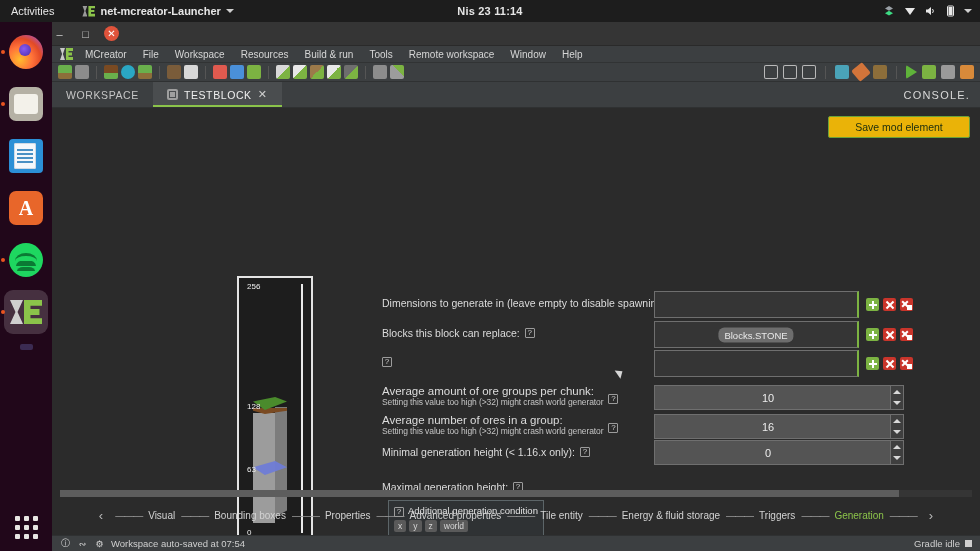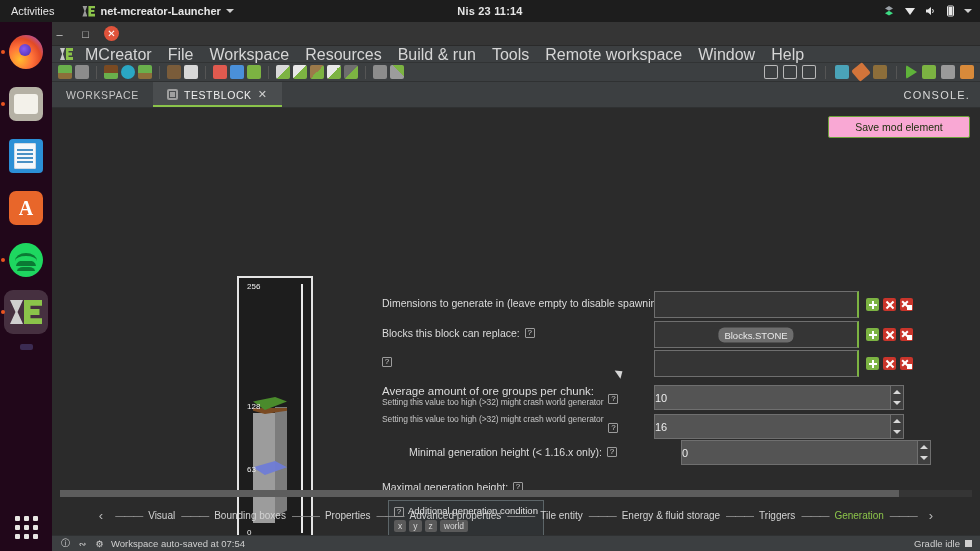--- a/index.html
+++ b/index.html
@@ -75,21 +75,21 @@
          display:flex; flex-direction:column; }
   .titlebar { height:24px; background:#353535; display:flex; align-items:center; position:relative;
               border-bottom:1px solid #2a2a2a; }
   .titlebar .t { flex:1; text-align:center; font-size:11px; font-weight:700; color:#e8e8e8; padding-left:60px; }
   .winbtns { display:flex; align-items:center; gap:11px; padding-right:10px; }
   .wb { width:15px;height:15px; position:relative; display:block; color:#cfcfcf; font-size:11px;
         display:flex;align-items:center;justify-content:center; }
   .wb-close { background:#e0533b; border-radius:50%; color:#fff; font-size:10px; }
 
   .menubar { height:17px; background:#3c3f41; display:flex; align-items:center; gap:0px;
-             padding-left:6px; font-size:16px; color:#d6d6d6; border-bottom:1px solid #313334; }
+             padding-left:6px; font-size:10px; color:#d6d6d6; border-bottom:1px solid #313334; }
   .menubar .mi { padding:0 8px; line-height:17px; }
   .mlogo { width:13px;height:12px;position:relative;margin:0 4px 0 2px; }
   .mlogo:before{content:"";position:absolute;left:0;top:0;width:5px;height:12px;background:#c9c9c9;
      clip-path:polygon(0 0,100% 0,58% 50%,100% 100%,0 100%,42% 50%);}
   .mlogo:after{content:"";position:absolute;left:6px;top:0;width:7px;height:12px;background:#8bc34a;
      clip-path:polygon(0 0,100% 0,100% 24%,36% 24%,36% 38%,86% 38%,86% 62%,36% 62%,36% 76%,100% 76%,100% 100%,0 100%);}
 
   .toolbar { height:19px; background:#3c3f41; display:flex; align-items:center;
              padding:0 6px; border-bottom:1px solid #2f3132; }
   .tb-left { display:flex; align-items:center; gap:3px; }
@@ -107,21 +107,21 @@
   .tab .cube:after{content:"";position:absolute;inset:2px;border:1px solid #4a4d4f;}
   .tab .x { font-size:11px; color:#cfcfcf; }
   .console-lbl { margin-left:auto; display:flex; align-items:center; padding:0 10px; font-size:11px;
                  letter-spacing:1.2px; color:#d9d9d9; }
 
   .content { flex:1; background:#2b2b2b; position:relative; overflow:hidden; }
 
   .savebar { position:absolute; right:10px; top:8px; display:flex; gap:6px; }
   .btn { font-size:10.5px; padding:4px 0; width:142px; text-align:center; border:1px solid #555;
          background:#3b3e40; color:#d8d8d8; border-radius:2px; }
-  .btn.primary { background:#f9a8d4; border-color:#6ba23a; color:#20300f; }
+  .btn.primary { background:#eab308; border-color:#6ba23a; color:#20300f; }
 
   
   .preview { position:absolute; left:185px; top:168px; width:76px; height:265px;
              border:2px solid #e4e4e4; background:#1d1d1d; }
   .pv-scale { position:absolute; right:8px; top:6px; bottom:6px; width:2px; background:#e9e9e9; }
   .pv-tick { position:absolute; right:-1px; font-size:8px; color:#efefef; transform:translateY(-50%);
              padding-left:4px; left:4px; }
   .column3d { position:absolute; left:14px; bottom:16px; width:34px; height:126px; }
   .c-front { position:absolute; left:0; bottom:0; width:22px; height:110px; background:#9c9c9c; }
   .c-side  { position:absolute; left:22px; bottom:6px; width:12px; height:110px; background:#7c7c7c;
@@ -154,21 +154,21 @@
   .sq-add:after{left:5.5px;top:2.5px;width:2px;height:8px;}
   .sq-del { background:#c9352b; }
   .sq-del:before,.sq-del:after{content:"";position:absolute;left:1.5px;top:5.5px;width:10px;height:2px;background:#fff;}
   .sq-del:before{transform:rotate(45deg);} .sq-del:after{transform:rotate(-45deg);}
   .sq-delall { background:#c9352b; }
   .sq-delall:before,.sq-delall:after{content:"";position:absolute;left:1px;top:4.5px;width:8px;height:2px;background:#fff;}
   .sq-delall:before{transform:rotate(45deg);} .sq-delall:after{transform:rotate(-45deg);}
   .sq-delall i{position:absolute;right:1px;bottom:1px;width:5px;height:5px;background:#fff;}
 
   .spin { position:absolute; left:272px; width:250px; height:25px; background:#545454;
-          border:1px solid #6f6f6f; display:flex; align-items:center; justify-content:flex-start;
+          border:1px solid #6f6f6f; display:flex; align-items:center; justify-content:center;
           padding-right:22px; font-size:11px; color:#ececec; }
   .spin .arrows { position:absolute; right:0; top:0; bottom:0; width:13px; background:#3f3f3f;
                   border-left:1px solid #6f6f6f; display:flex; flex-direction:column; }
   .spin .arrows span { flex:1; display:flex; align-items:center; justify-content:center; }
   .tri-up { width:0;height:0;border-left:4px solid transparent;border-right:4px solid transparent;border-bottom:4px solid #d8d8d8; }
   .tri-dn { width:0;height:0;border-left:4px solid transparent;border-right:4px solid transparent;border-top:4px solid #d8d8d8; }
 
   .cond { position:absolute; left:6px; top:212px; width:156px; background:#2f3234;
           border:1px solid #5c6568; padding:4px 5px 6px; }
   .cond-title { display:flex; align-items:center; gap:4px; font-size:9.5px; color:#e2e2e2; }
@@ -423,38 +423,39 @@
               <span>
                   <i class="tri-dn"></i>
                 </span>
             </span>
           </div>
         </div>
 
         <div class="frow" style="height:29px;">
           <div class="lbl">
             <div>
+              <div class="big">Average number of ores in a group:</div>
               <div class="sub">Setting this value too high (&gt;32) might crash world generator</div>
             </div>
             <span class="help" style="top:9px;">?</span>
           </div>
           <div class="spin" style="top:0px;">
             <span>16</span>
             <span class="arrows">
               <span>
                   <i class="tri-up"></i>
                 </span>
               <span>
                   <i class="tri-dn"></i>
                 </span>
             </span>
           </div>
         </div>
 
-        <div class="frow" style="height:29px;margin-left:27px;">
+        <div class="frow" style="height:29px;">
           <div class="lbl" style="padding-top:3px;">
             <span>Minimal generation height (&lt; 1.16.x only):</span>
             <span class="help">?</span>
           </div>
           <div class="spin" style="top:-3px;">
             <span>0</span>
             <span class="arrows">
               <span>
                   <i class="tri-up"></i>
                 </span>

